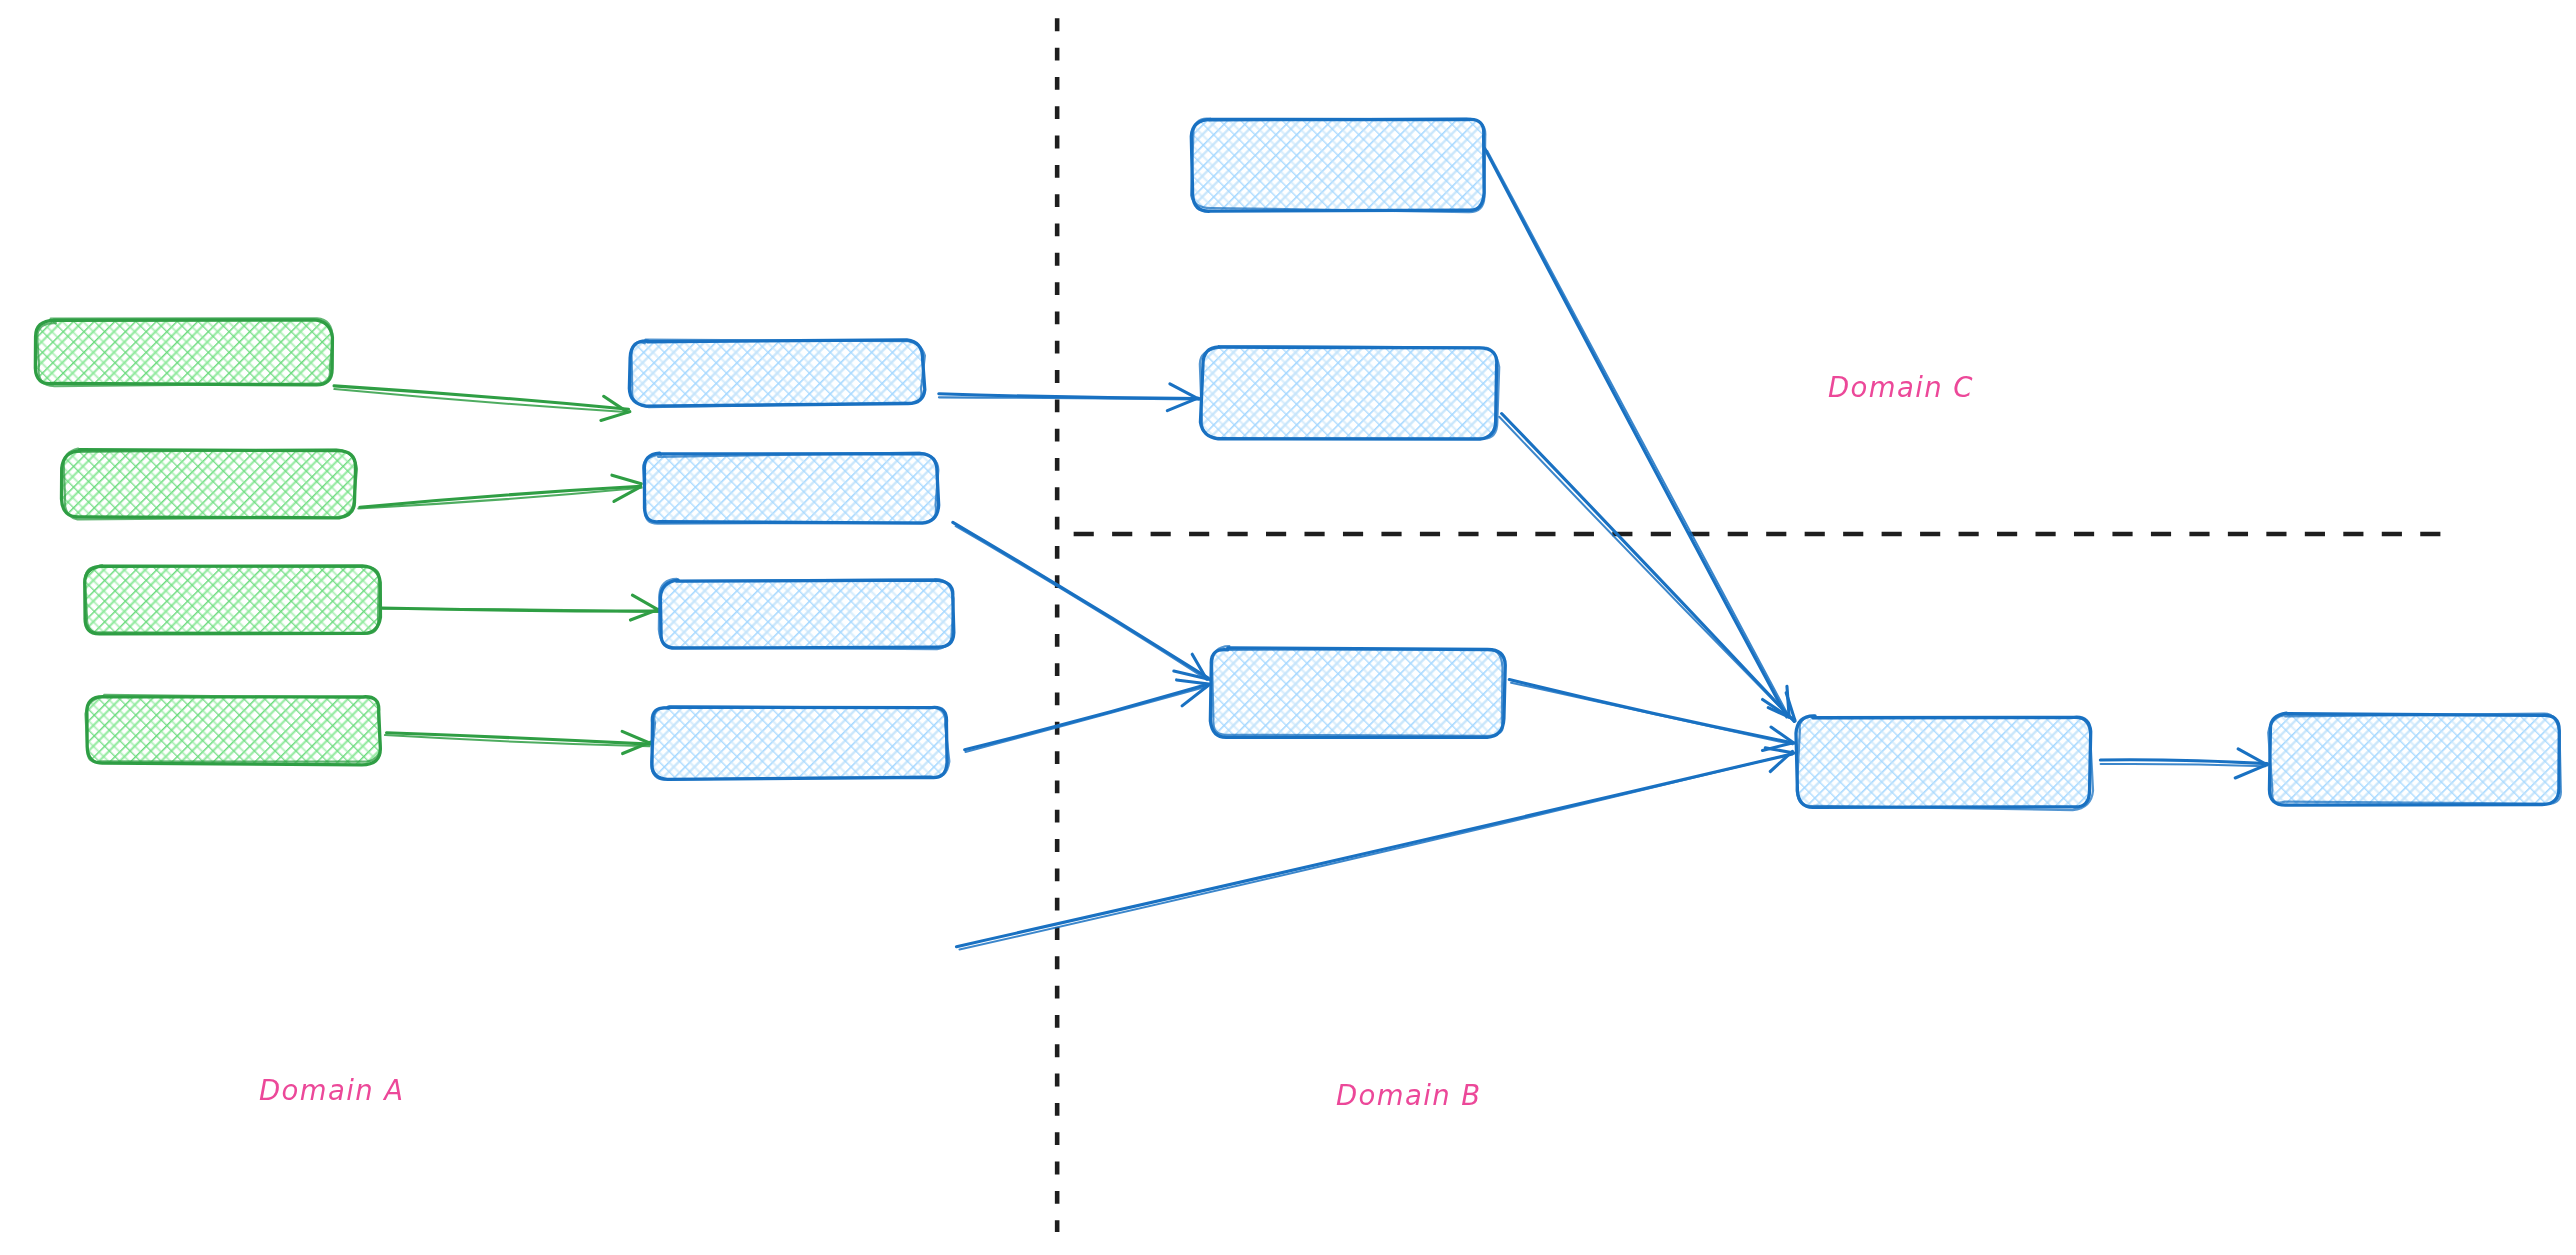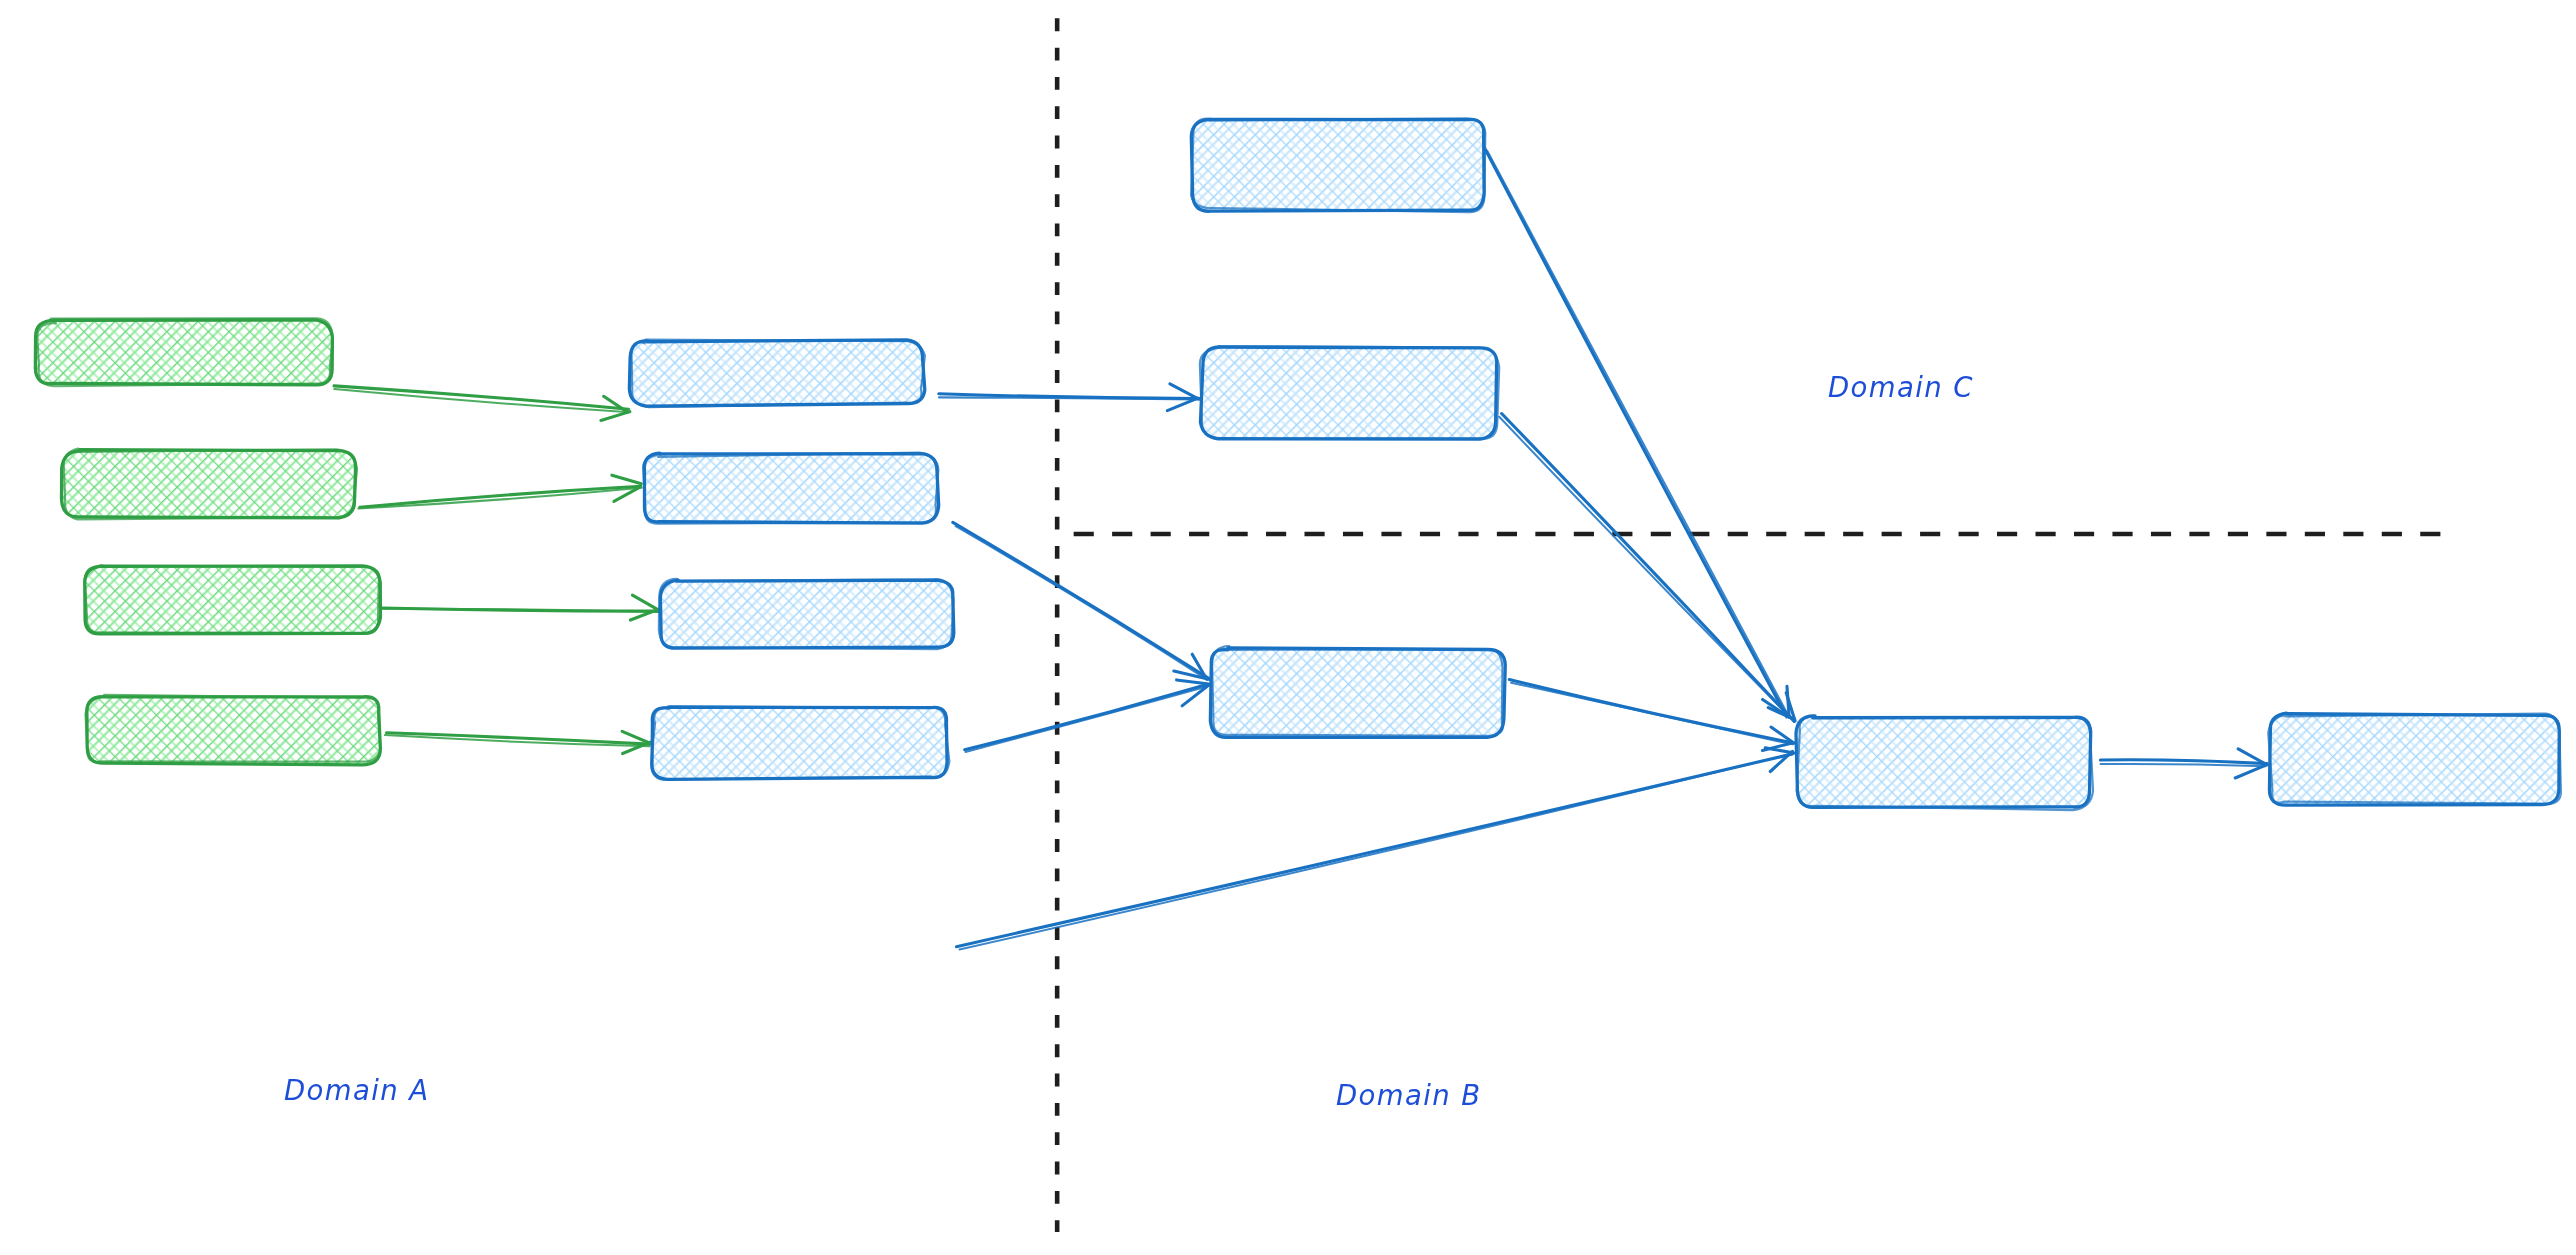--- a/index.html
+++ b/index.html
@@ -25,21 +25,21 @@
     width: 2576px;
     height: 1255px;
     display: block;
   }
   .domain-label {
     position: absolute;
     font-family: "DejaVu Sans", sans-serif;
     font-size: 27.5px;
     font-style: italic;
     letter-spacing: 1.4px;
-    color: #1d4ed8;
+    color: #ec4899;
     white-space: nowrap;
     user-select: none;
   }
 </style>
 </head>
 <body>
 
 <div id="canvas-root">
   <svg id="canvas-svg" viewBox="0 0 2812 1370" xmlns="http://www.w3.org/2000/svg">
     <defs>
@@ -255,17 +255,17 @@
             <rect x="2478" y="780" width="316" height="98" rx="18" ry="18"></rect>
           </clipPath>
           <rect x="2478" y="780" width="316" height="98" rx="18" ry="18" fill="url(#hachure-blue)" clip-path="url(#clip-d2)"></rect>
           <rect x="2478" y="780" width="316" height="98" rx="18" ry="18" fill="url(#hachure-blue2)" clip-path="url(#clip-d2)"></rect>
           <path d="M 2497.4403320326655 779.1462097171443 L 2774.452502536798 780.9309492003782 Q 2794.037403107452 779.2421913150895 2793.775043488189 797.8481178290434 L 2793.361658478231 858.7172767640637 Q 2794.265607548629 878.5402545938921 2774.6414798737696 878.3414418229561 L 2495.9149795539283 878.8445083629547 Q 2476.9943984988117 879.5386734977079 2477.3853027348337 861.1230163586898 L 2478.3994262704623 796.481231689491 Q 2477.688647544984 781.0595794690119 2495.976992798586 778.4844207764065 Z" stroke="#1971c2" stroke-width="3.6" fill="none" stroke-linecap="round" stroke-linejoin="round" opacity="1"></path>
           <path d="M 2494.7173978470814 782.101867678157 L 2777.197360994386 778.9166793832168 Q 2791.1719932556953 778.6086274765472 2794.06913948202 800.8633861569051 L 2795.453851701903 862.730611803816 Q 2796.743165972523 879.2932109852756 2777.046945573784 877.2762813578715 L 2494.150835037767 875.0650770068472 Q 2478.1214128523698 879.9251780532884 2480.612264158955 862.4900012041861 L 2476.0666594510276 799.8843228243684 Q 2478.682145835684 781.0981929321299 2498.450744393026 780.5014121548745 Z" stroke="#1971c2" stroke-width="2.4" fill="none" stroke-linecap="round" stroke-linejoin="round" opacity="0.75"></path>
         </g>
       </g>
   </svg>
 
-  <div class="domain-label" id="label-domain-a" style="left: 259px; top: 1074px; margin-left: 25px;">Domain A</div>
+  <div class="domain-label" id="label-domain-a" style="left: 259px; top: 1074px;">Domain A</div>
   <div class="domain-label" id="label-domain-b" style="left: 1336px; top: 1079px;">Domain B</div>
   <div class="domain-label" id="label-domain-c" style="left: 1828px; top: 371px;">Domain C</div>
 </div>
 
 
 </body></html>

